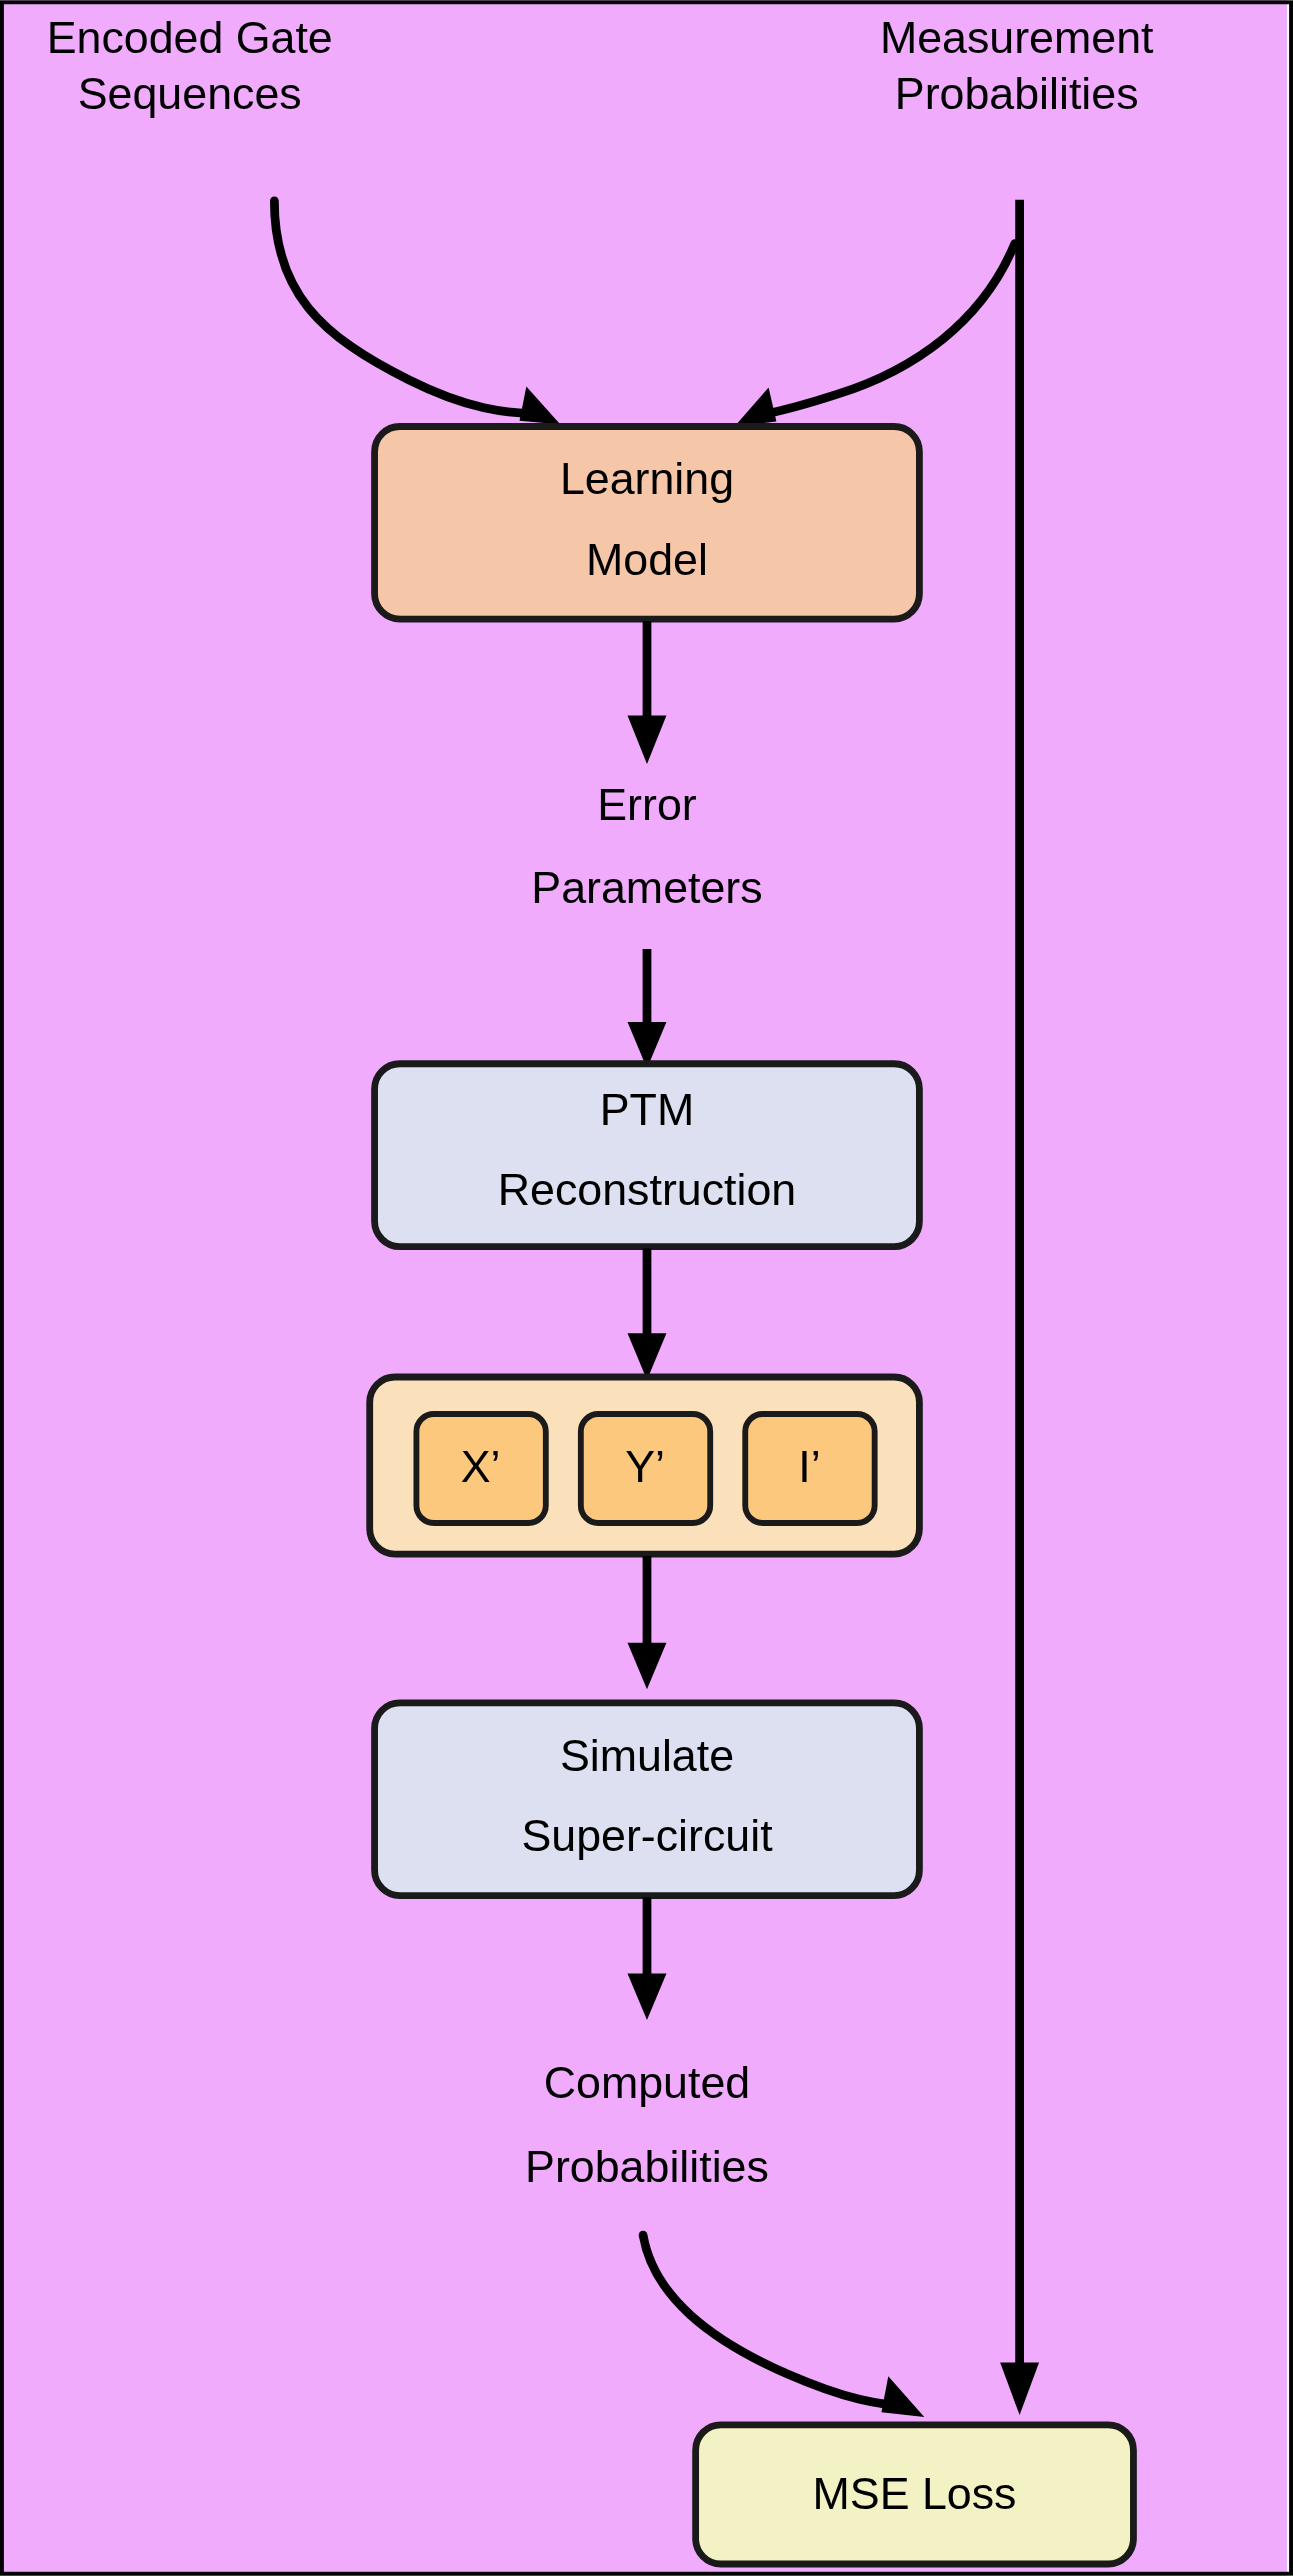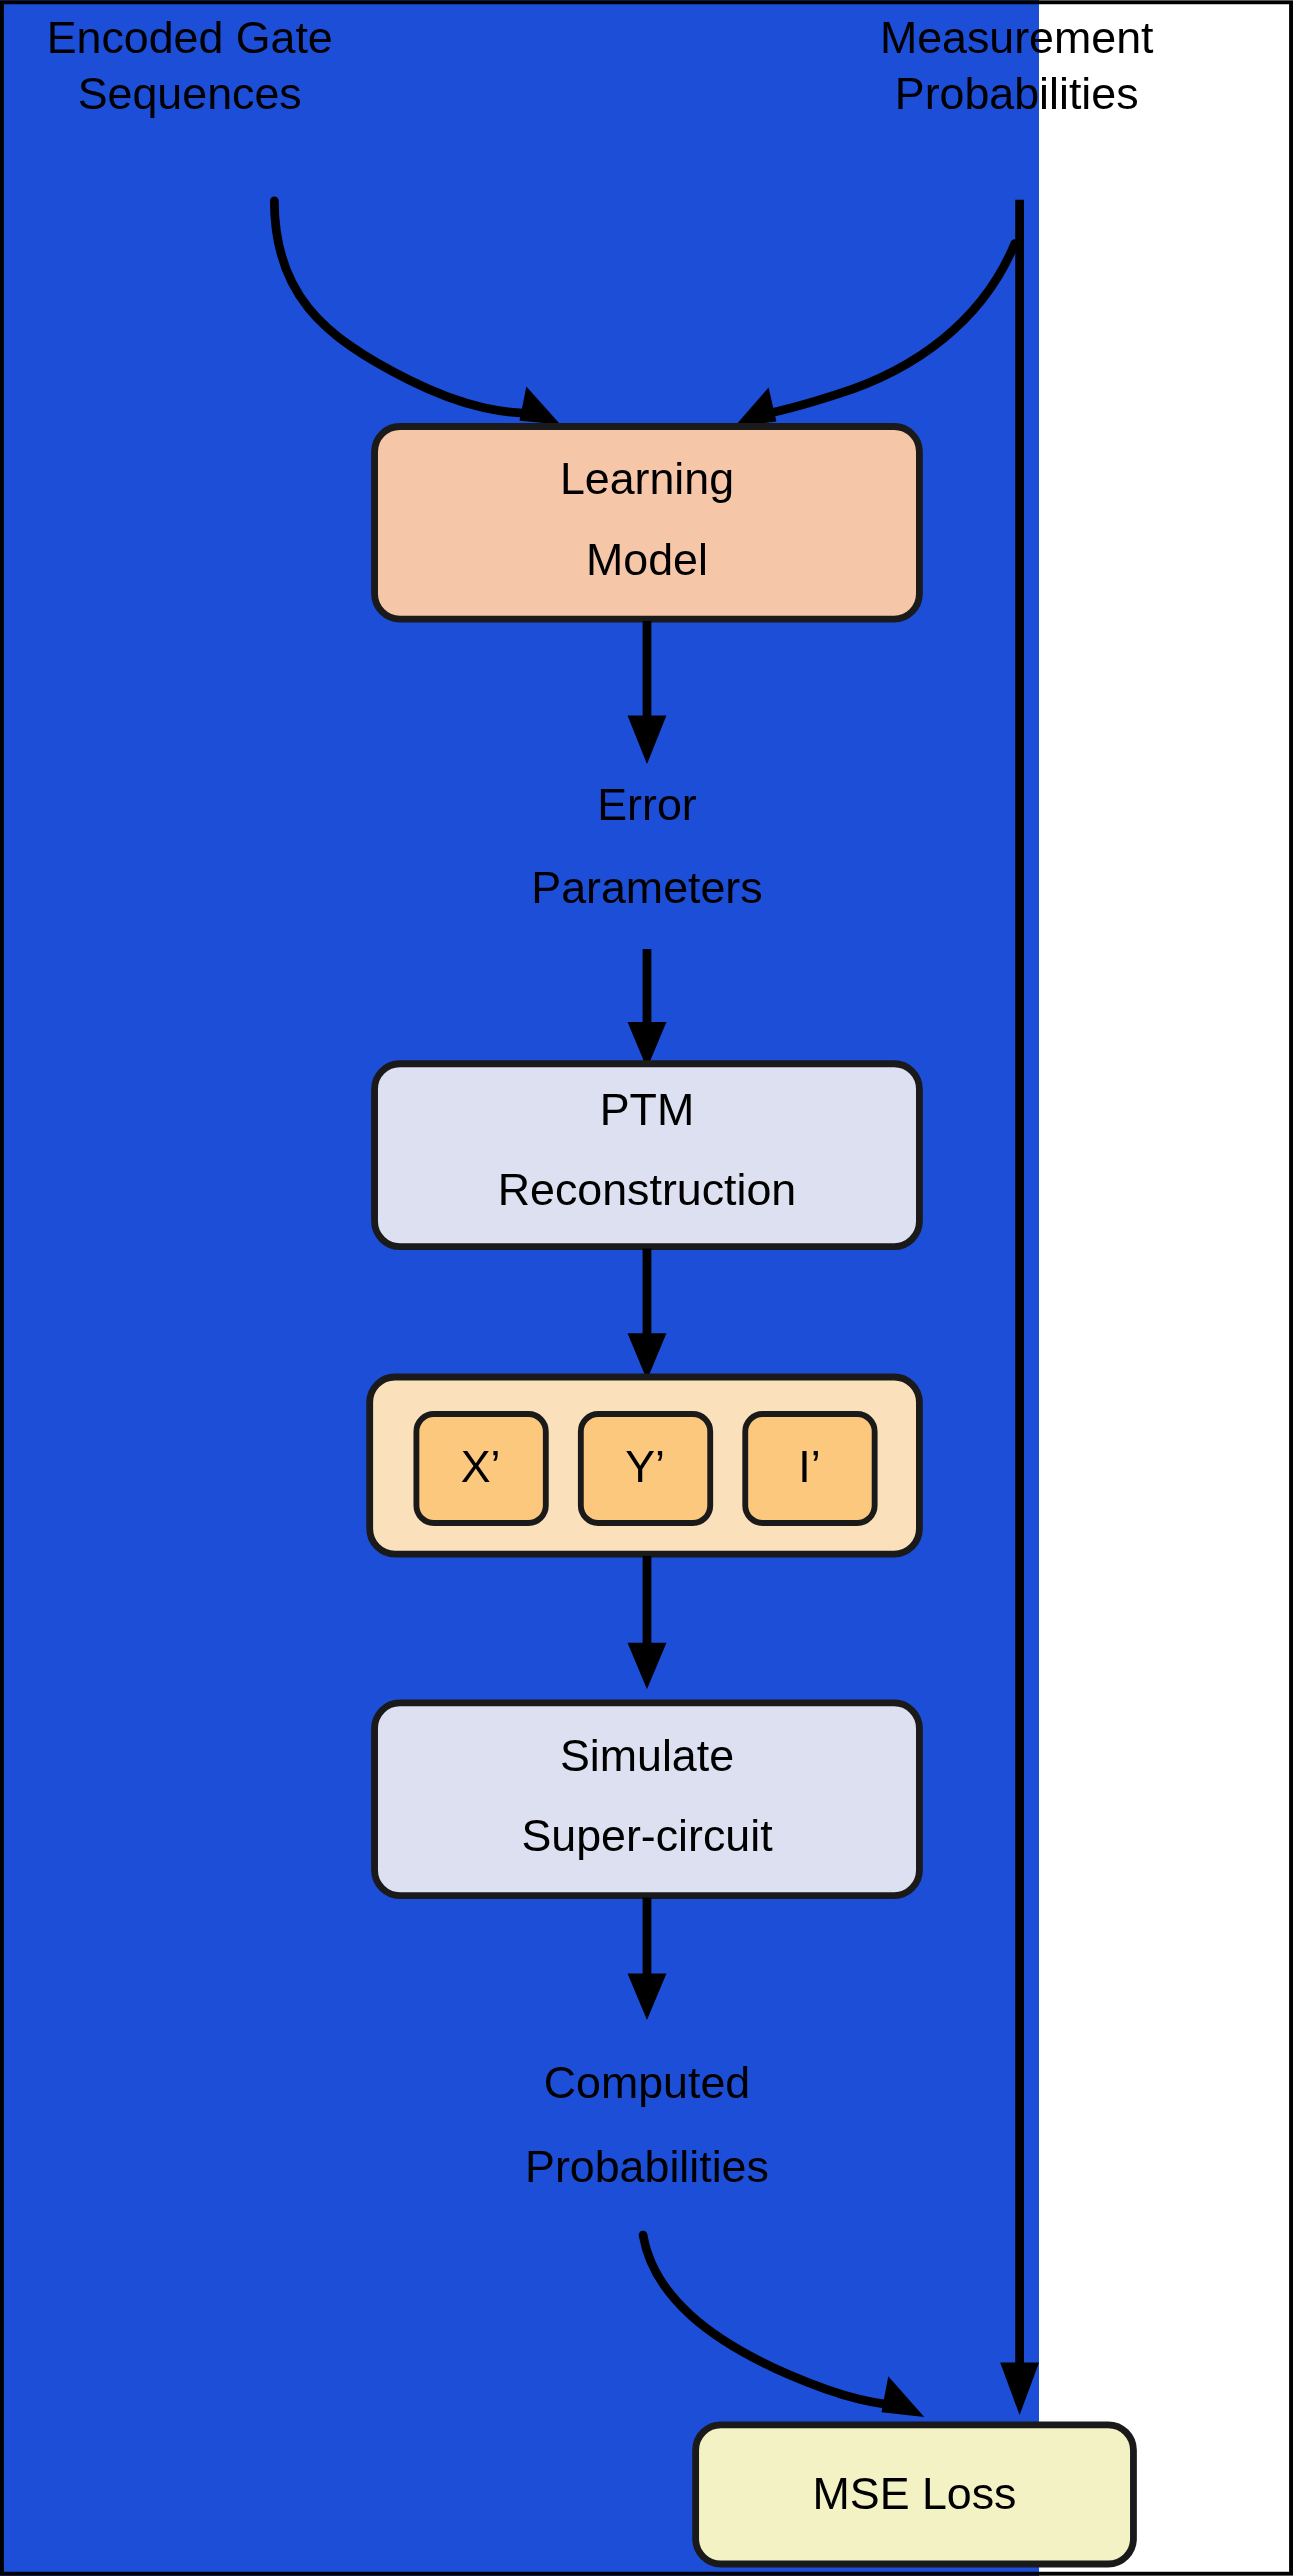--- a/index.html
+++ b/index.html
@@ -8,23 +8,23 @@
     background: #ffffff;
   }
   body {
     width: 1293px;
     height: 2576px;
     font-family: "Liberation Sans", sans-serif;
     overflow: hidden;
   }
   #diagram-root {
     position: relative;
-    width: 1039px;
+    width: 1287px;
     height: 2576px;
-    background: #1d4ed8;
+    background: #f0abfc;
     box-sizing: border-box;
   }
   #flow-svg {
     position: absolute;
     top: 0;
     left: 0;
     width: 1293px;
     height: 2576px;
     display: block;
   }

